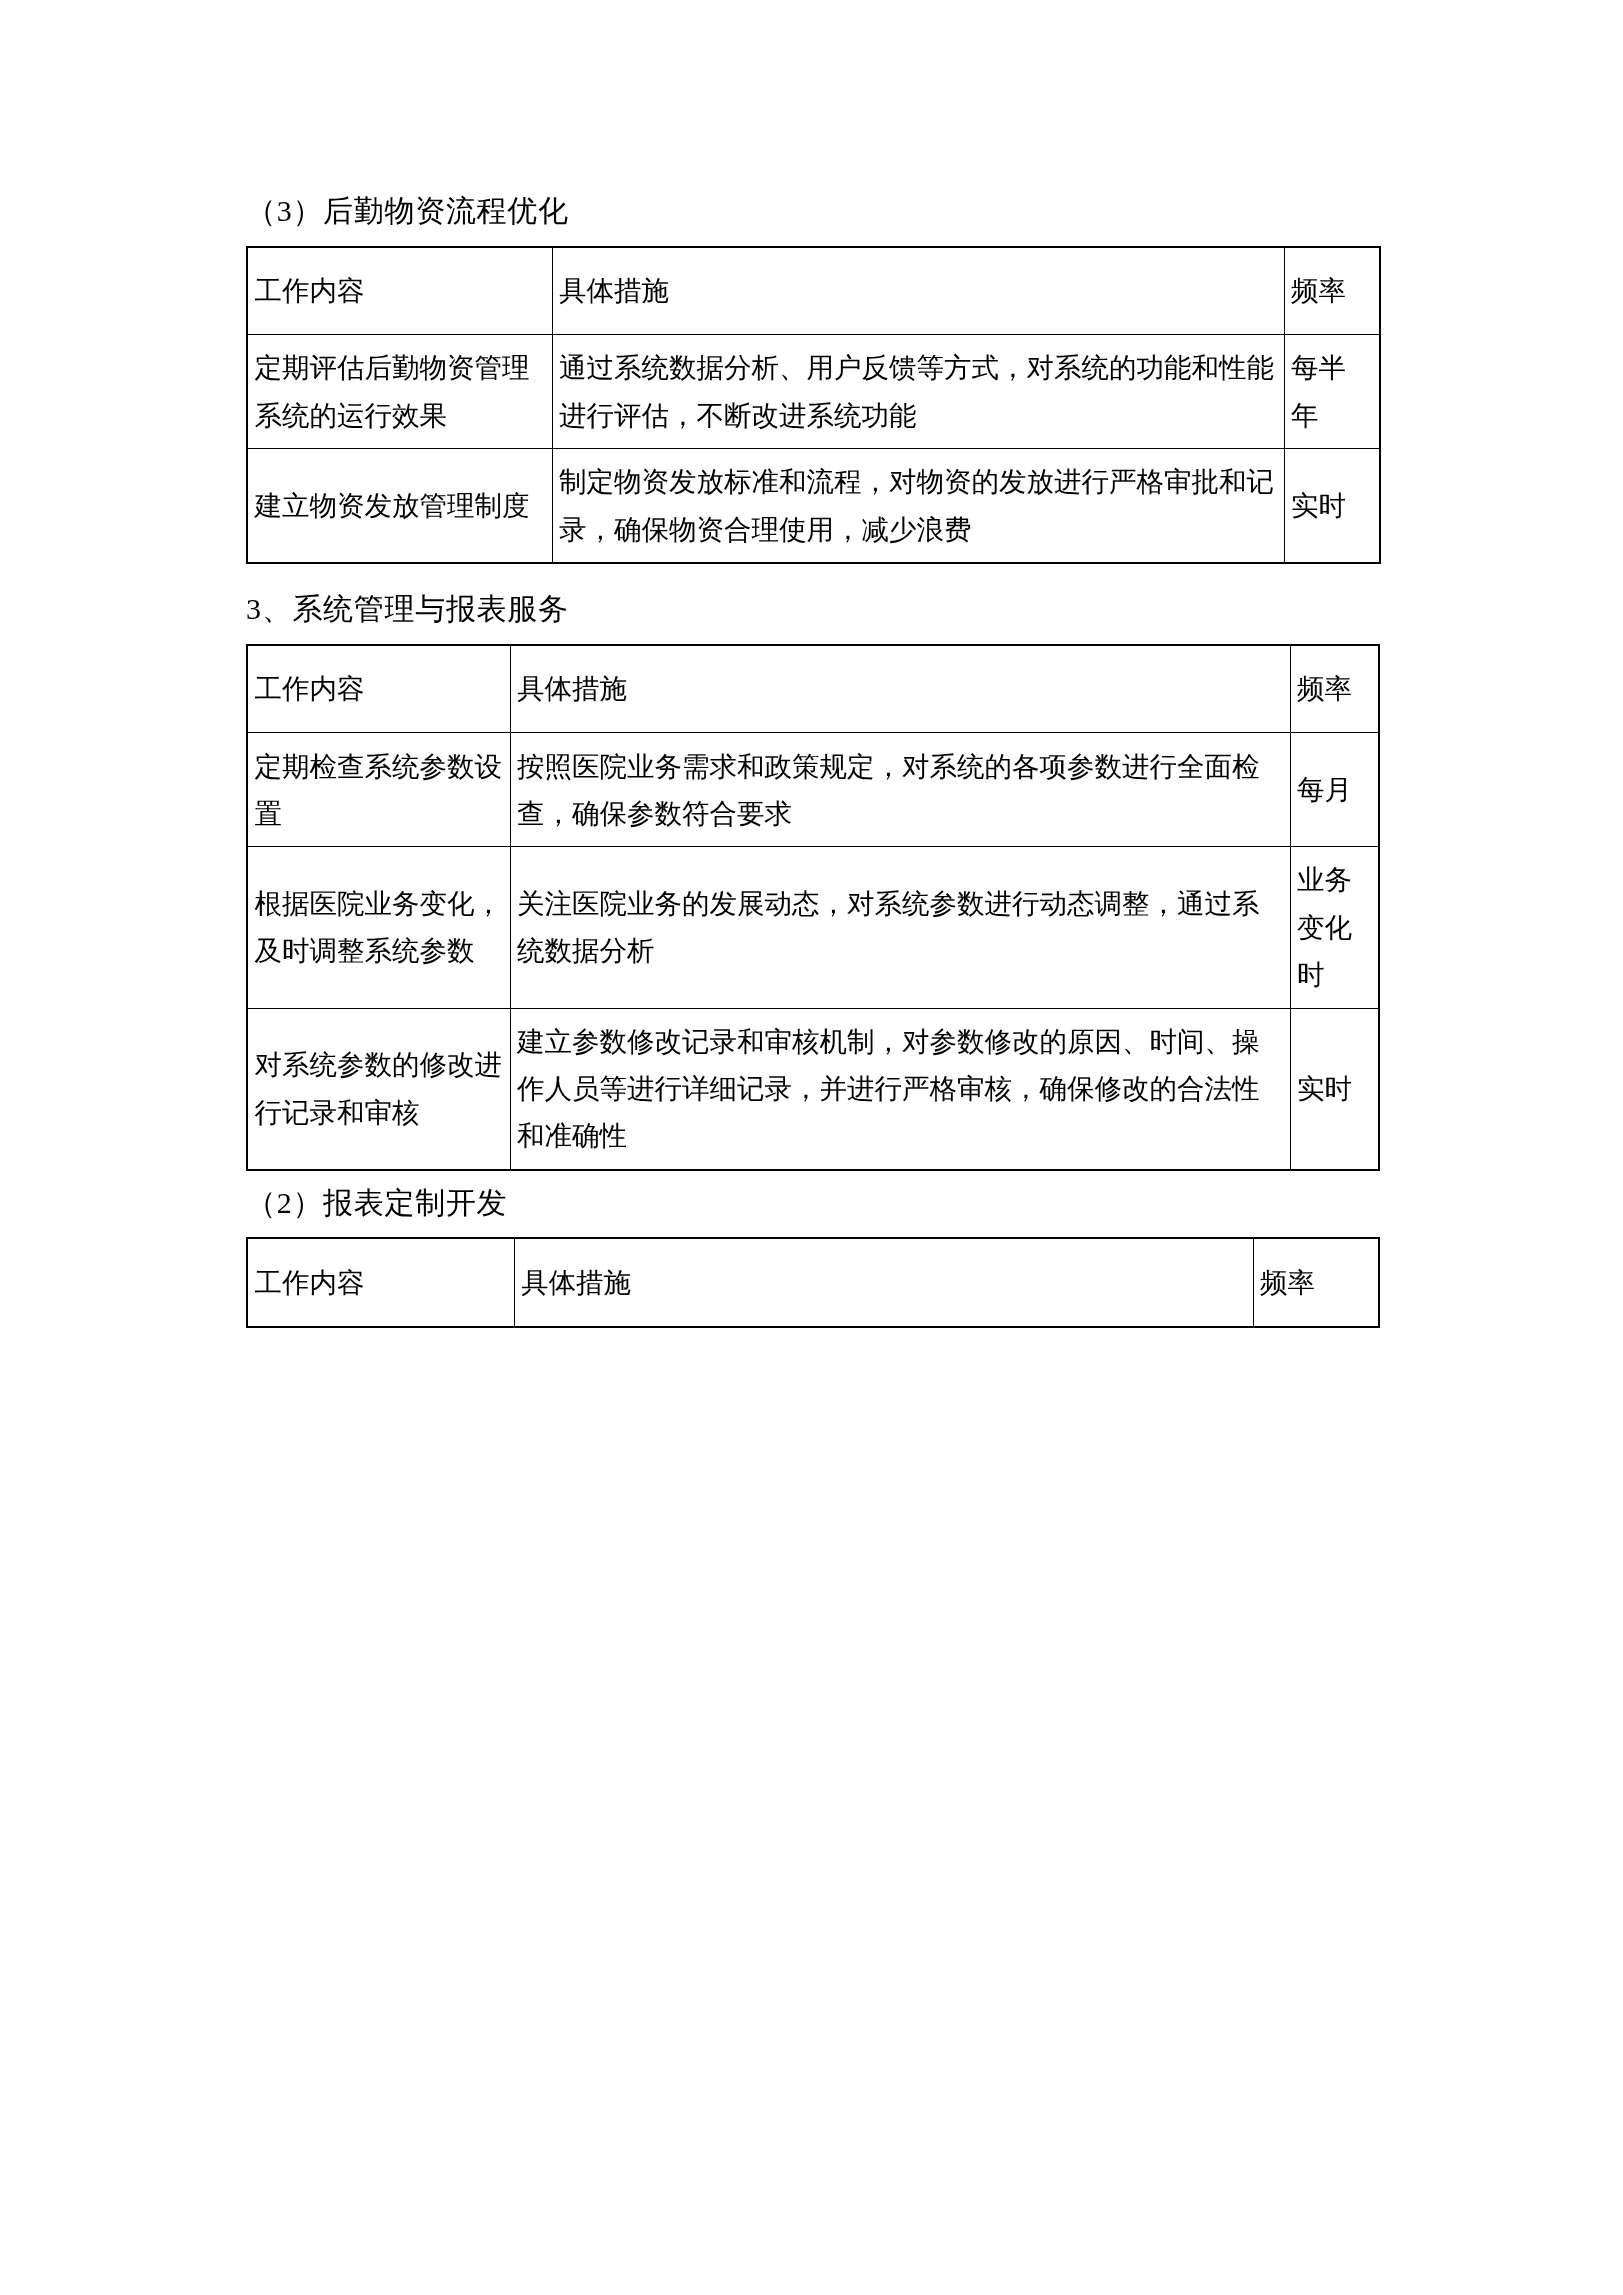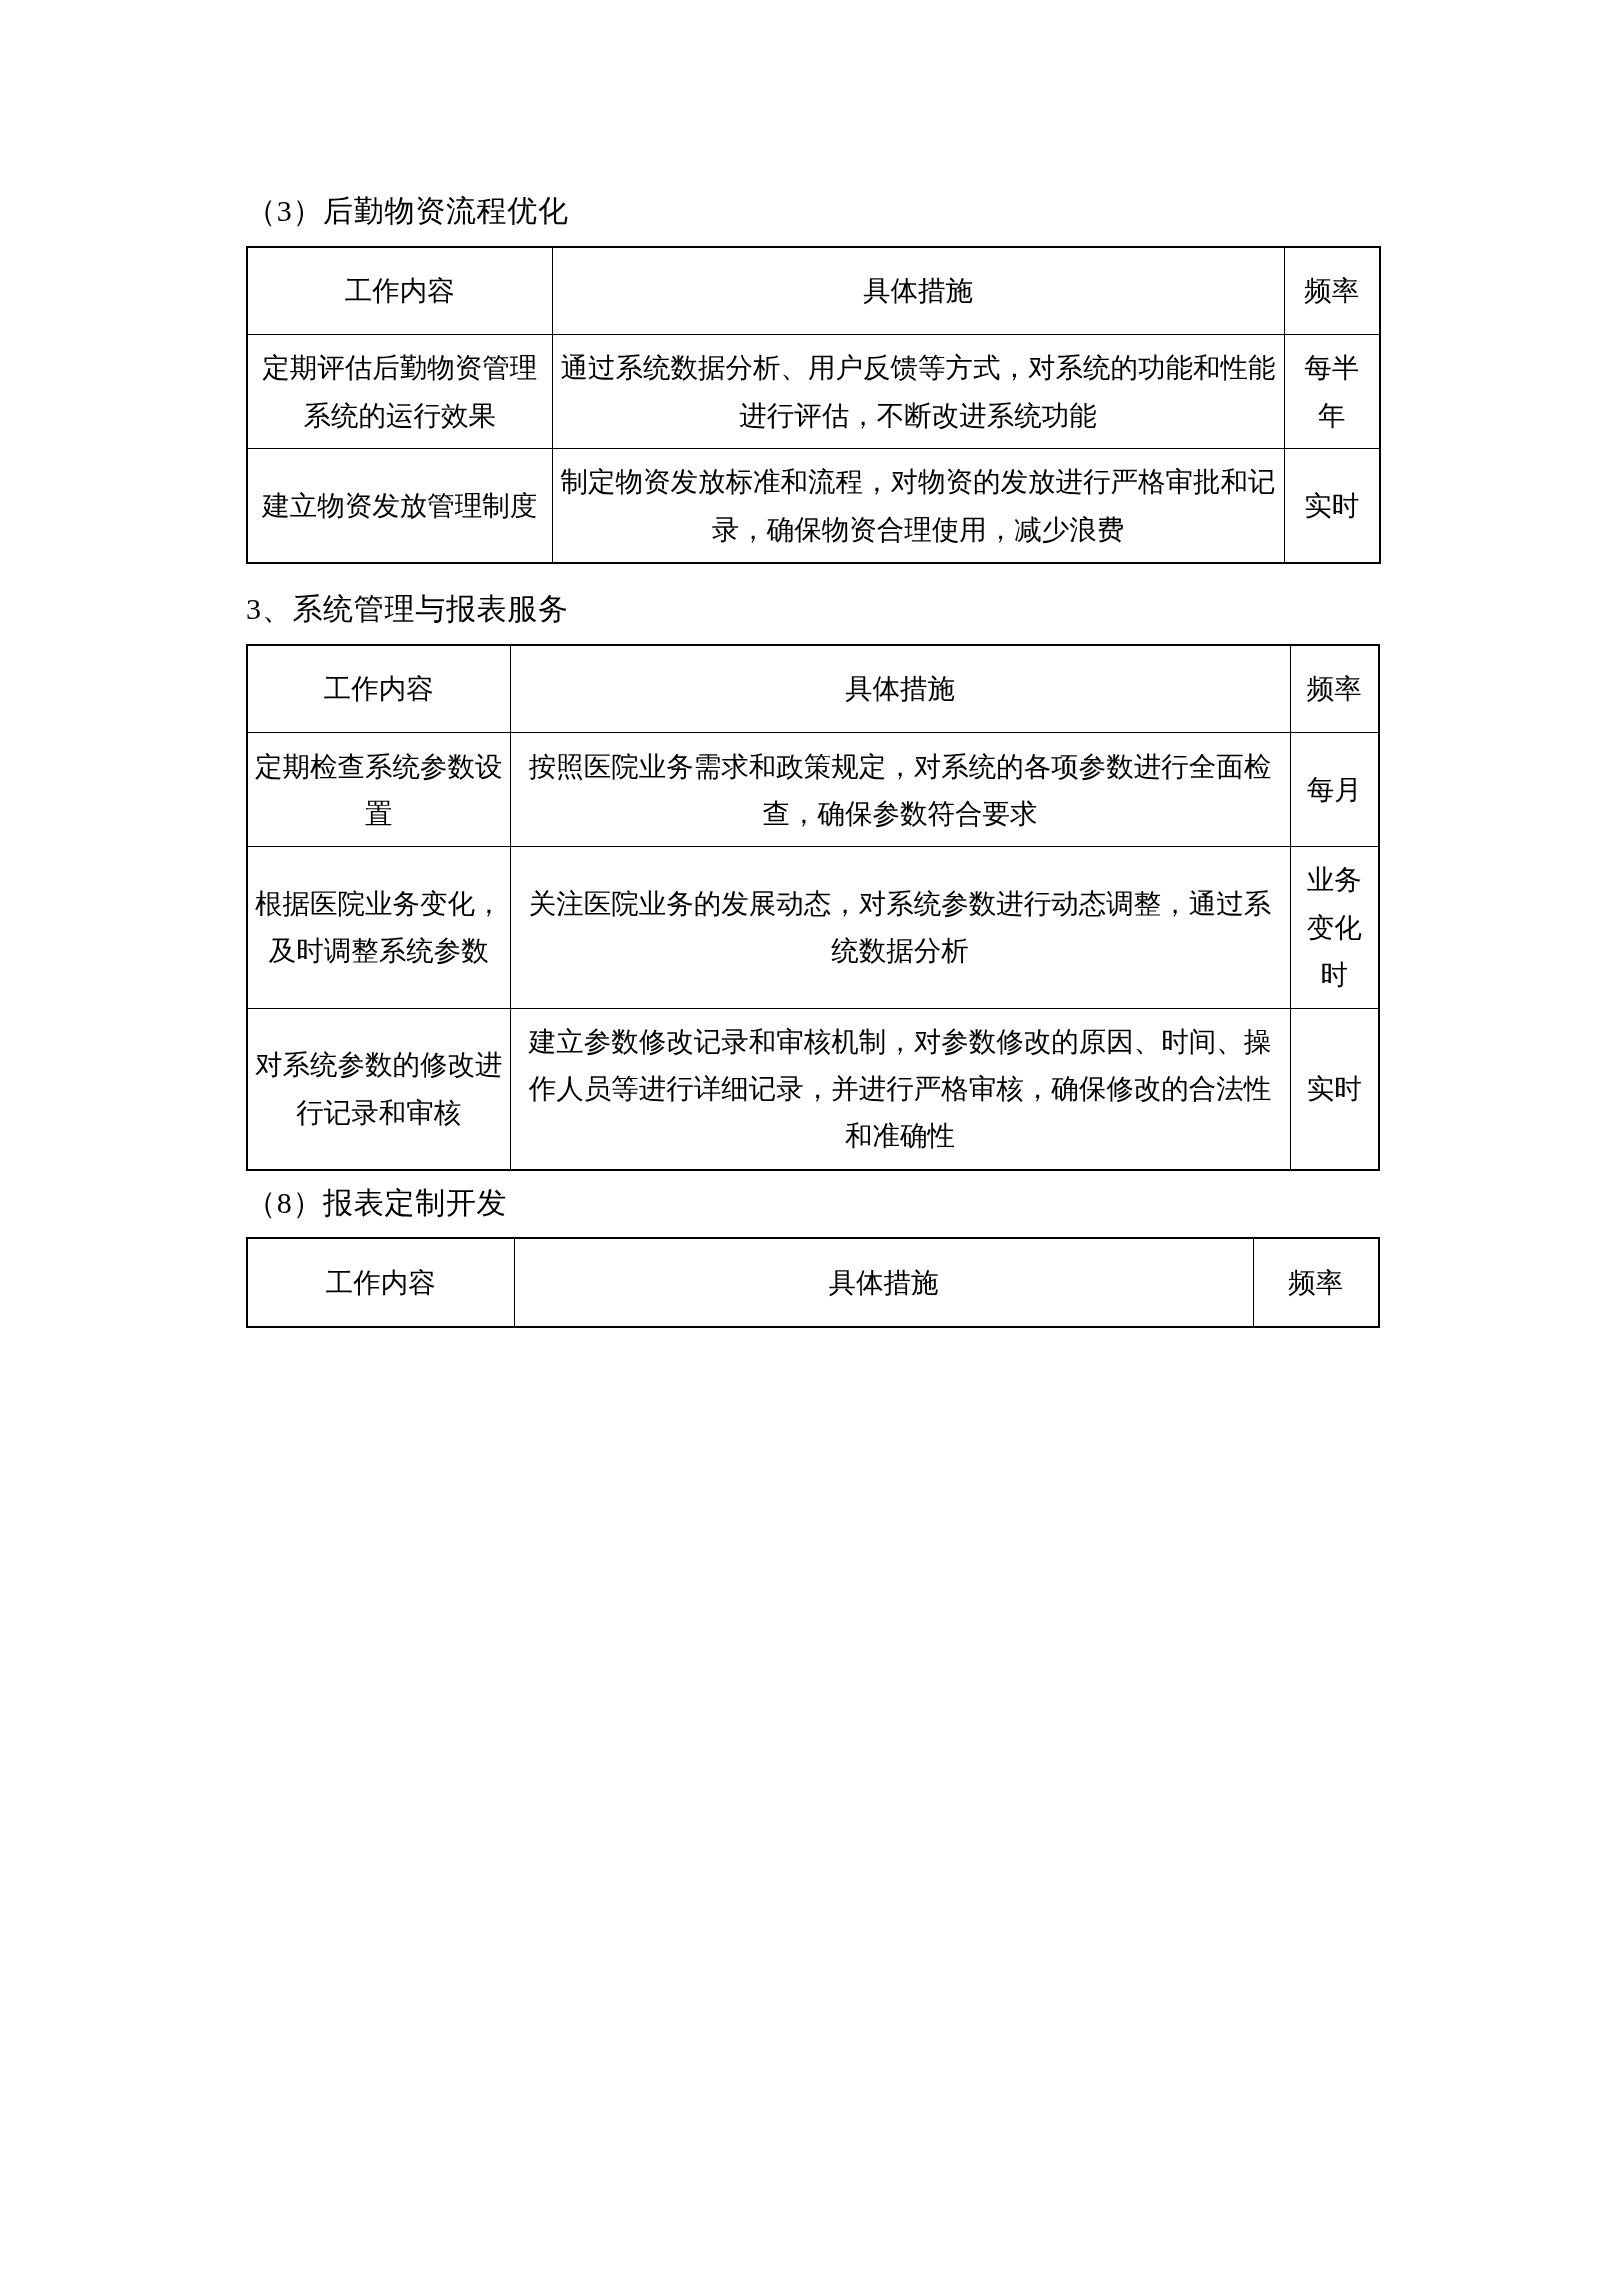--- a/index.html
+++ b/index.html
@@ -31,21 +31,21 @@
     width: 1132px;
     table-layout: fixed;
     margin: 0 0 0 0;
     border: 2px solid #000000;
   }
   .doc-table td {
     border: 1.3px solid #000000;
     padding: 9.2px 6.5px;
     font-size: 27.5px;
     line-height: 1.72;
-    text-align: center;
+    text-align: left;
     vertical-align: middle;
     word-break: break-all;
   }
   .doc-table .hdr td {
     height: 63px;
     padding-top: 11.8px;
     padding-bottom: 11.8px;
   }
   .gap-sm { height: 17px; }
   .gap-md { height: 30px; }
@@ -125,21 +125,21 @@
       <tr>
         <td class="cell-measure">对系统参数的修改进行记录和审核</td>
         <td class="cell-measure">建立参数修改记录和审核机制，对参数修改的原因、时间、操作人员等进行详细记录，并进行严格审核，确保修改的合法性和准确性</td>
         <td class="cell-measure">实时</td>
       </tr>
     </tbody>
   </table>
 
   <div class="gap-sm"></div>
 
-  <p class="heading">（8）报表定制开发</p>
+  <p class="heading">（2）报表定制开发</p>
 
   <table class="doc-table t3">
     <colgroup>
         <col class="c1">
         <col class="c2">
         <col class="c3">
       </colgroup>
     <tbody>
       <tr class="hdr">
         <td>工作内容</td>

